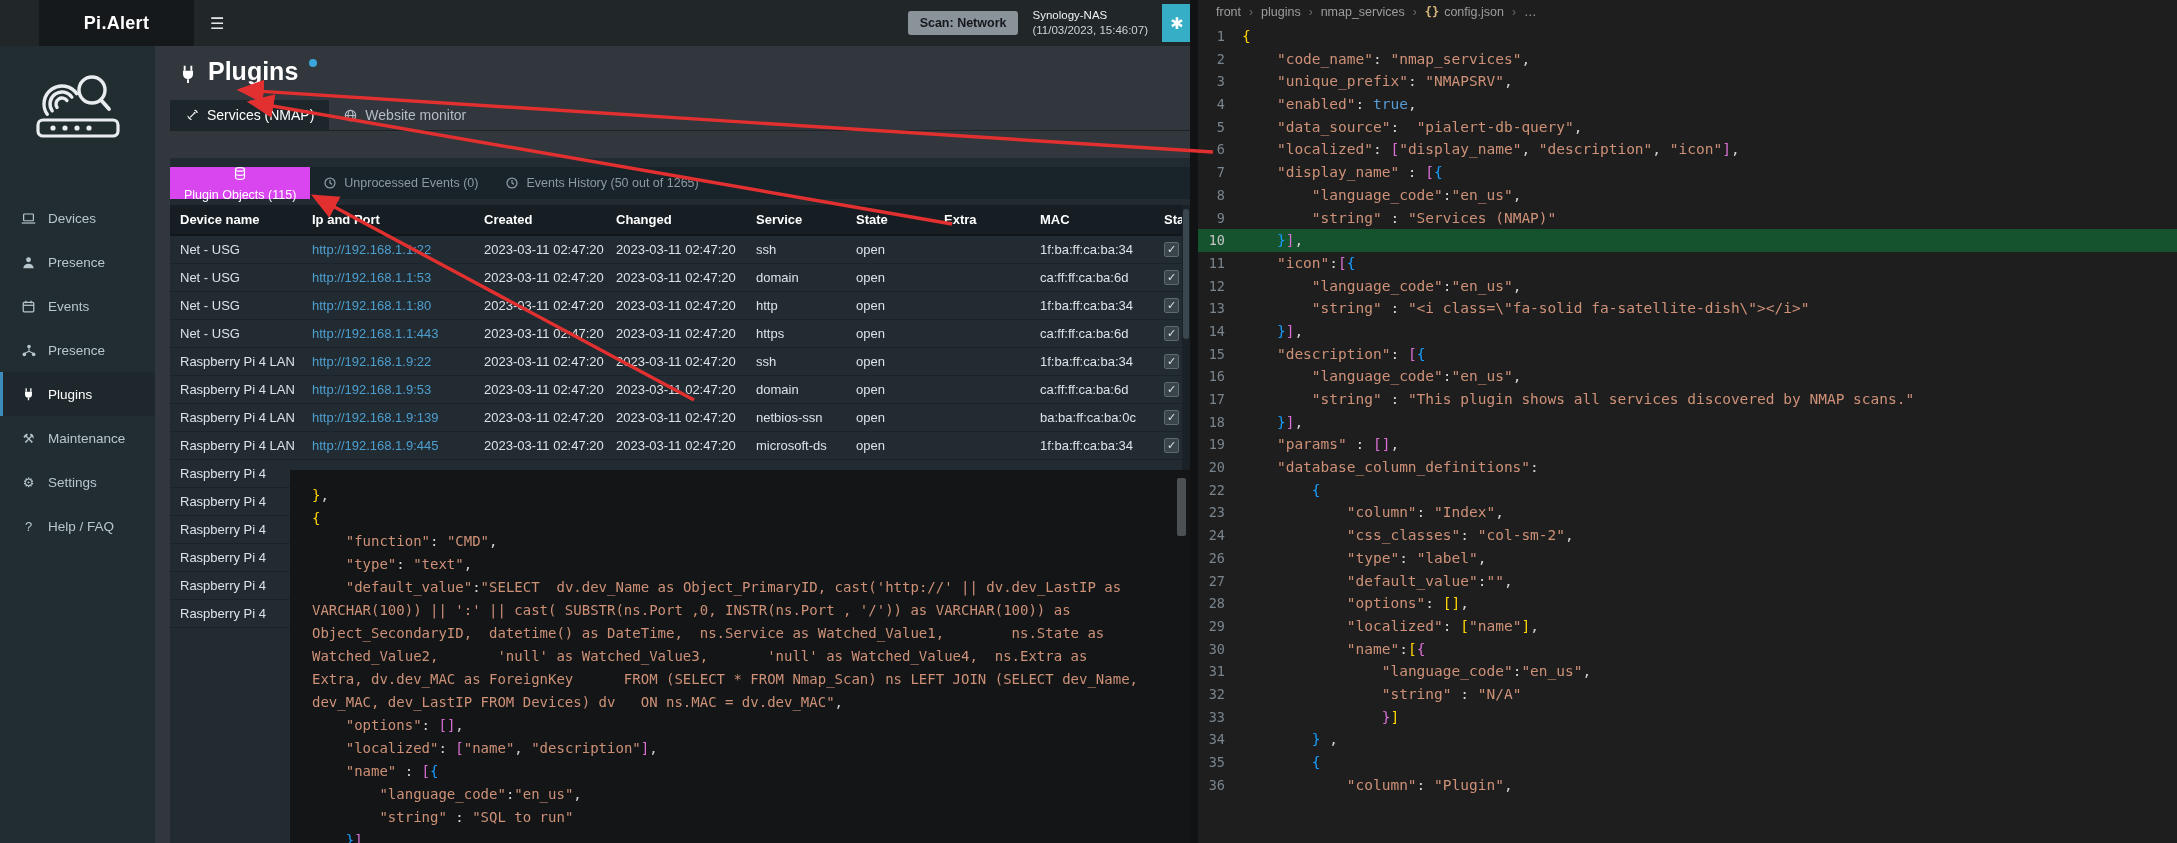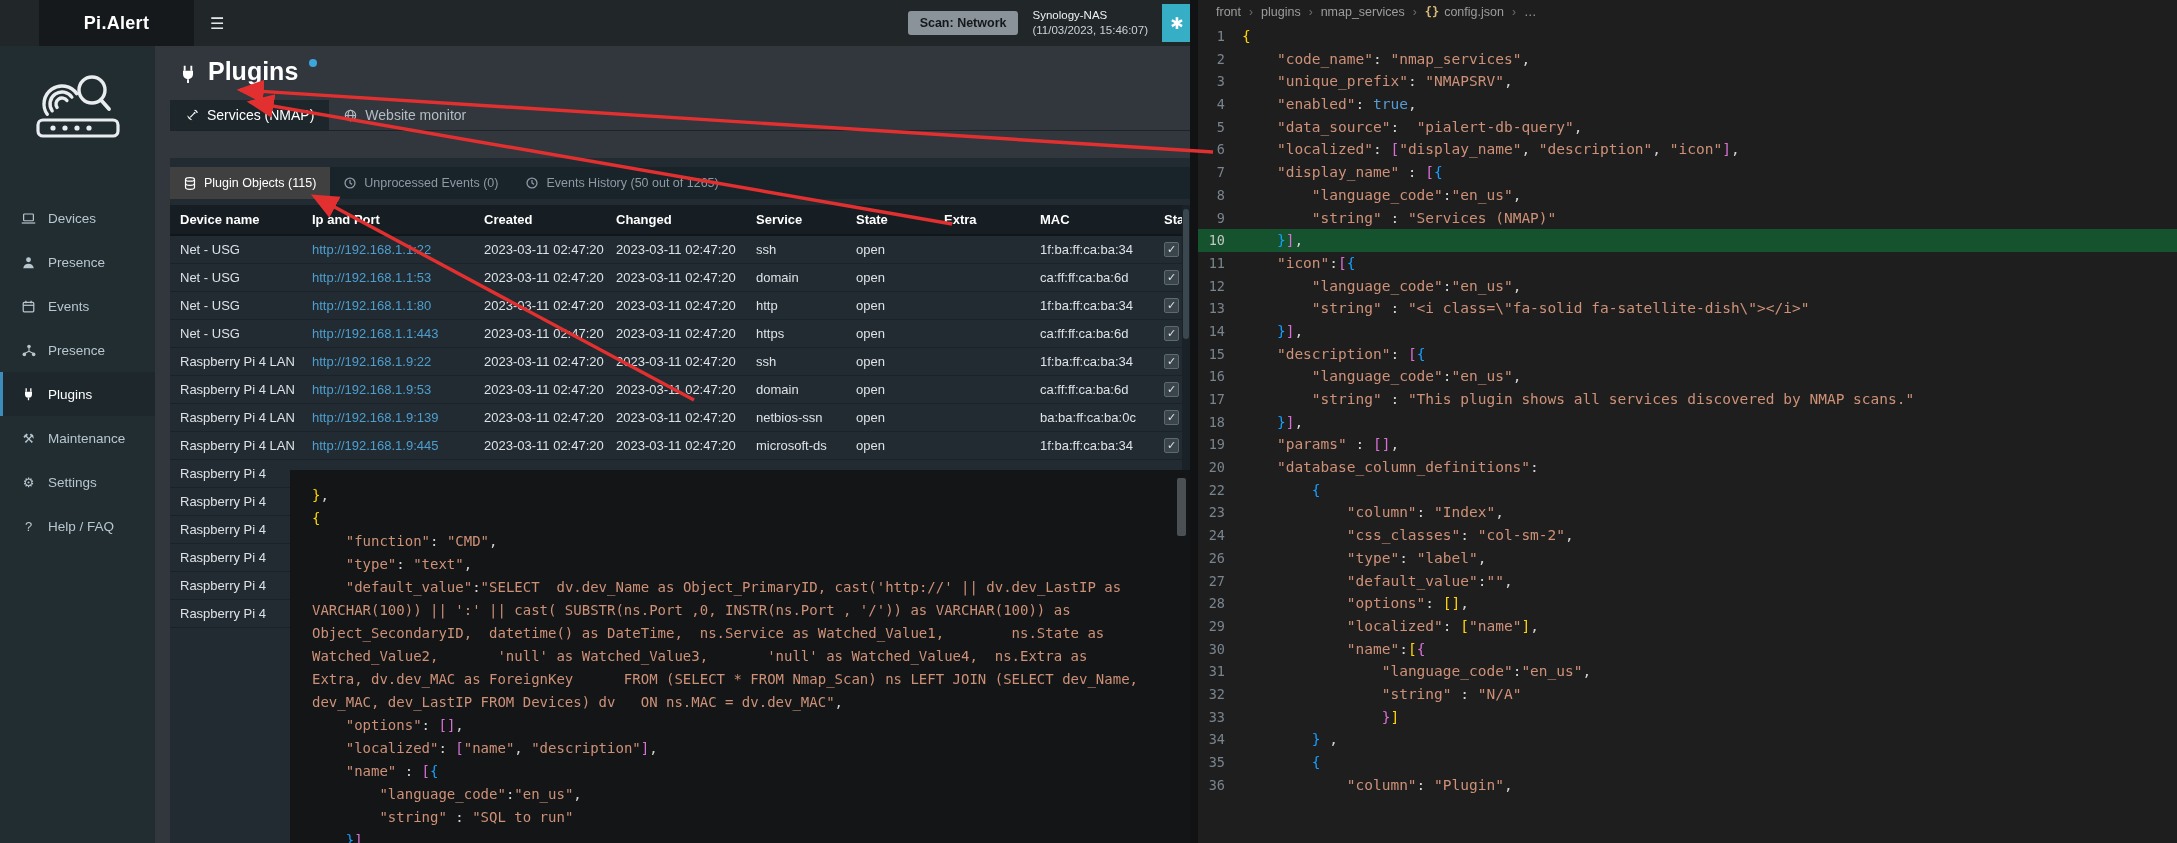--- a/index.html
+++ b/index.html
@@ -29,21 +29,21 @@
   .page-title .ico{margin-top:7px;font-size:19px;}
   .title-dot{width:8px;height:8px;background:#3ca5dc;border-radius:50%;display:block;margin-top:2px;}
   .main-tabs{position:absolute;left:15px;right:0;top:54px;height:31px;display:flex;border-bottom:1px solid #1d2327;}
   .tab{display:flex;align-items:center;gap:8px;padding:0 15px;font-size:14px;color:#b4bdc4;cursor:pointer;}
   .tab.active{background:#1d262b;color:#fff;}
   .tab .ico{display:inline-flex;}
 
   .panel{position:absolute;left:15px;top:112px;width:1020px;bottom:0;background:#222b31;}
   .subtabs{margin-top:9px;height:32px;background:#19232a;display:flex;align-items:stretch;}
   .subtab{display:flex;align-items:center;gap:8px;padding:0 14px;font-size:12.5px;color:#8d9aa3;cursor:pointer;white-space:nowrap;}
-  .subtab.active{background:#404040;color:#fff;}
+  .subtab.active{background:#d946ef;color:#fff;flex-direction:column;}
   .subtab .ico{display:inline-flex;}
 
   table.objects{width:1020px;margin-top:6px;border-collapse:collapse;table-layout:fixed;}
   table.objects th{background:#161e23;color:#fff;font-size:13px;font-weight:bold;text-align:left;padding:7px 10px;border-bottom:2px solid #10161a;white-space:nowrap;overflow:hidden;}
   table.objects td{font-size:13px;color:#dde2e6;padding:6px 10px;border-bottom:1px solid #1a2329;white-space:nowrap;overflow:hidden;height:28px;}
   td.c-dev{color:#f3f5f6;}
   a.lnk{color:#4d9fd0;text-decoration:none;cursor:pointer;}
   .cb{width:15px;height:15px;background:#3a444b;border:1px solid #5d686f;border-radius:2px;display:flex;align-items:center;justify-content:center;cursor:pointer;}
   .cb .ck{color:#dfe5e8;font-size:11px;line-height:1;}
   tr.partial td{border-bottom:1px solid #1a2329;}

